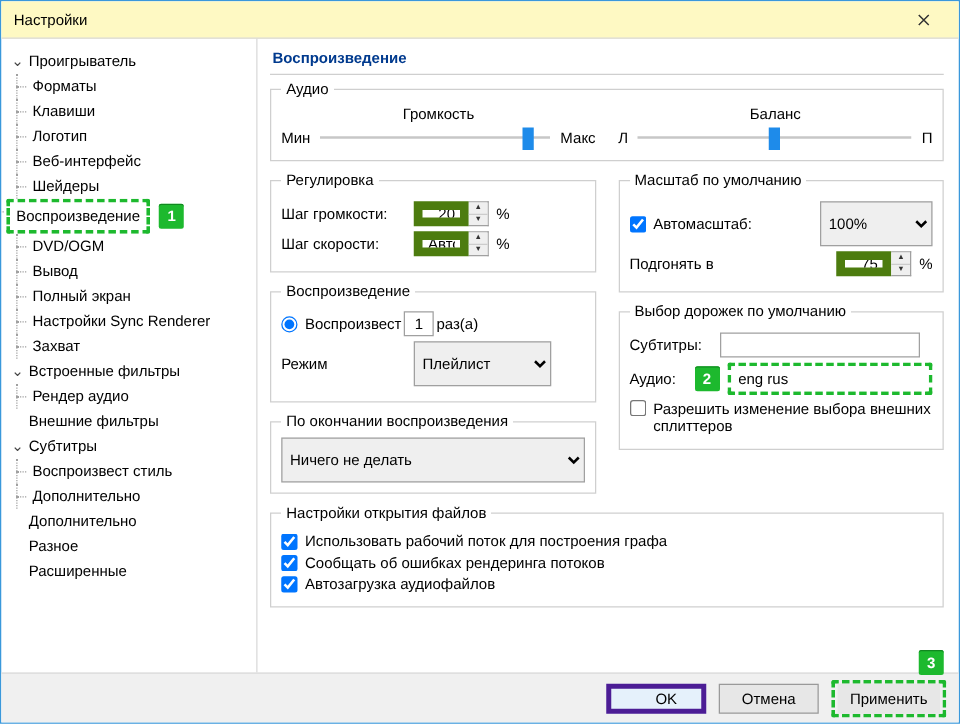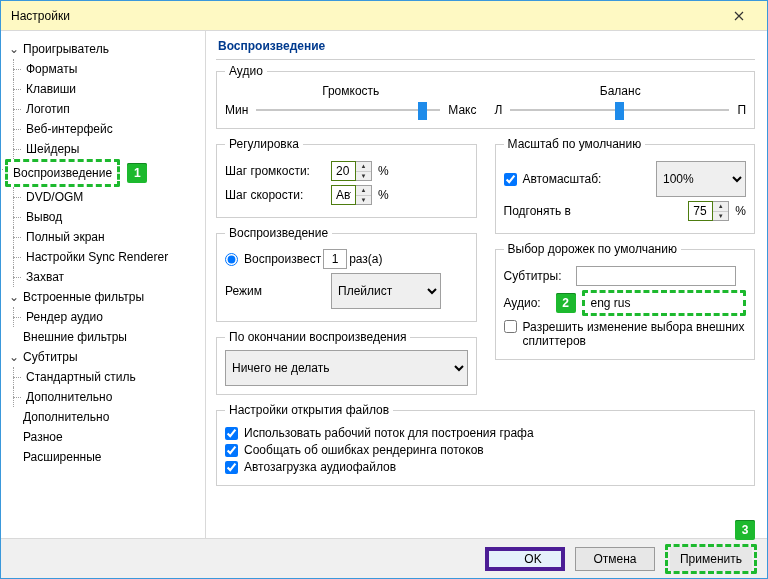--- a/index.html
+++ b/index.html
@@ -136,25 +136,25 @@
     position: absolute;
     top: 2px; width: 9px; height: 18px;
     background: #1e8bea;
   }
   .spin {
     display: inline-flex;
     align-items: stretch;
     height: 20px;
   }
   .spin input {
-    width: 25px;
-    border: 1px solid #4d7c0f;
+    width: 44px;
+    border: 7px solid #4d7c0f;
     font-size: 12px;
     padding: 0 4px;
-    text-align: left;
+    text-align: right;
   }
   .spin .arrows {
     width: 16px;
     display: flex; flex-direction: column;
     border: 1px solid #a0a0a0; border-left: none;
   }
   .spin .arrows div {
     flex: 1;
     display: flex; align-items: center; justify-content: center;
     font-size: 6px; color: #333;
@@ -246,21 +246,21 @@
       <li>
         <span class="toggler">⌄</span><span class="label">Встроенные фильтры</span>
         <ul>
           <li><span class="label">Рендер аудио</span></li>
         </ul>
       </li>
       <li><span class="toggler"></span><span class="label">Внешние фильтры</span></li>
       <li>
         <span class="toggler">⌄</span><span class="label">Субтитры</span>
         <ul>
-          <li><span class="label">Стандартный стиль</span></li>
+          <li><span class="label">Воспроизвест стиль</span></li>
           <li><span class="label">Дополнительно</span></li>
         </ul>
       </li>
       <li><span class="toggler"></span><span class="label">Дополнительно</span></li>
       <li><span class="toggler"></span><span class="label">Разное</span></li>
       <li><span class="toggler"></span><span class="label">Расширенные</span></li>
     </ul>
   </div>
 
   <div class="panel">

